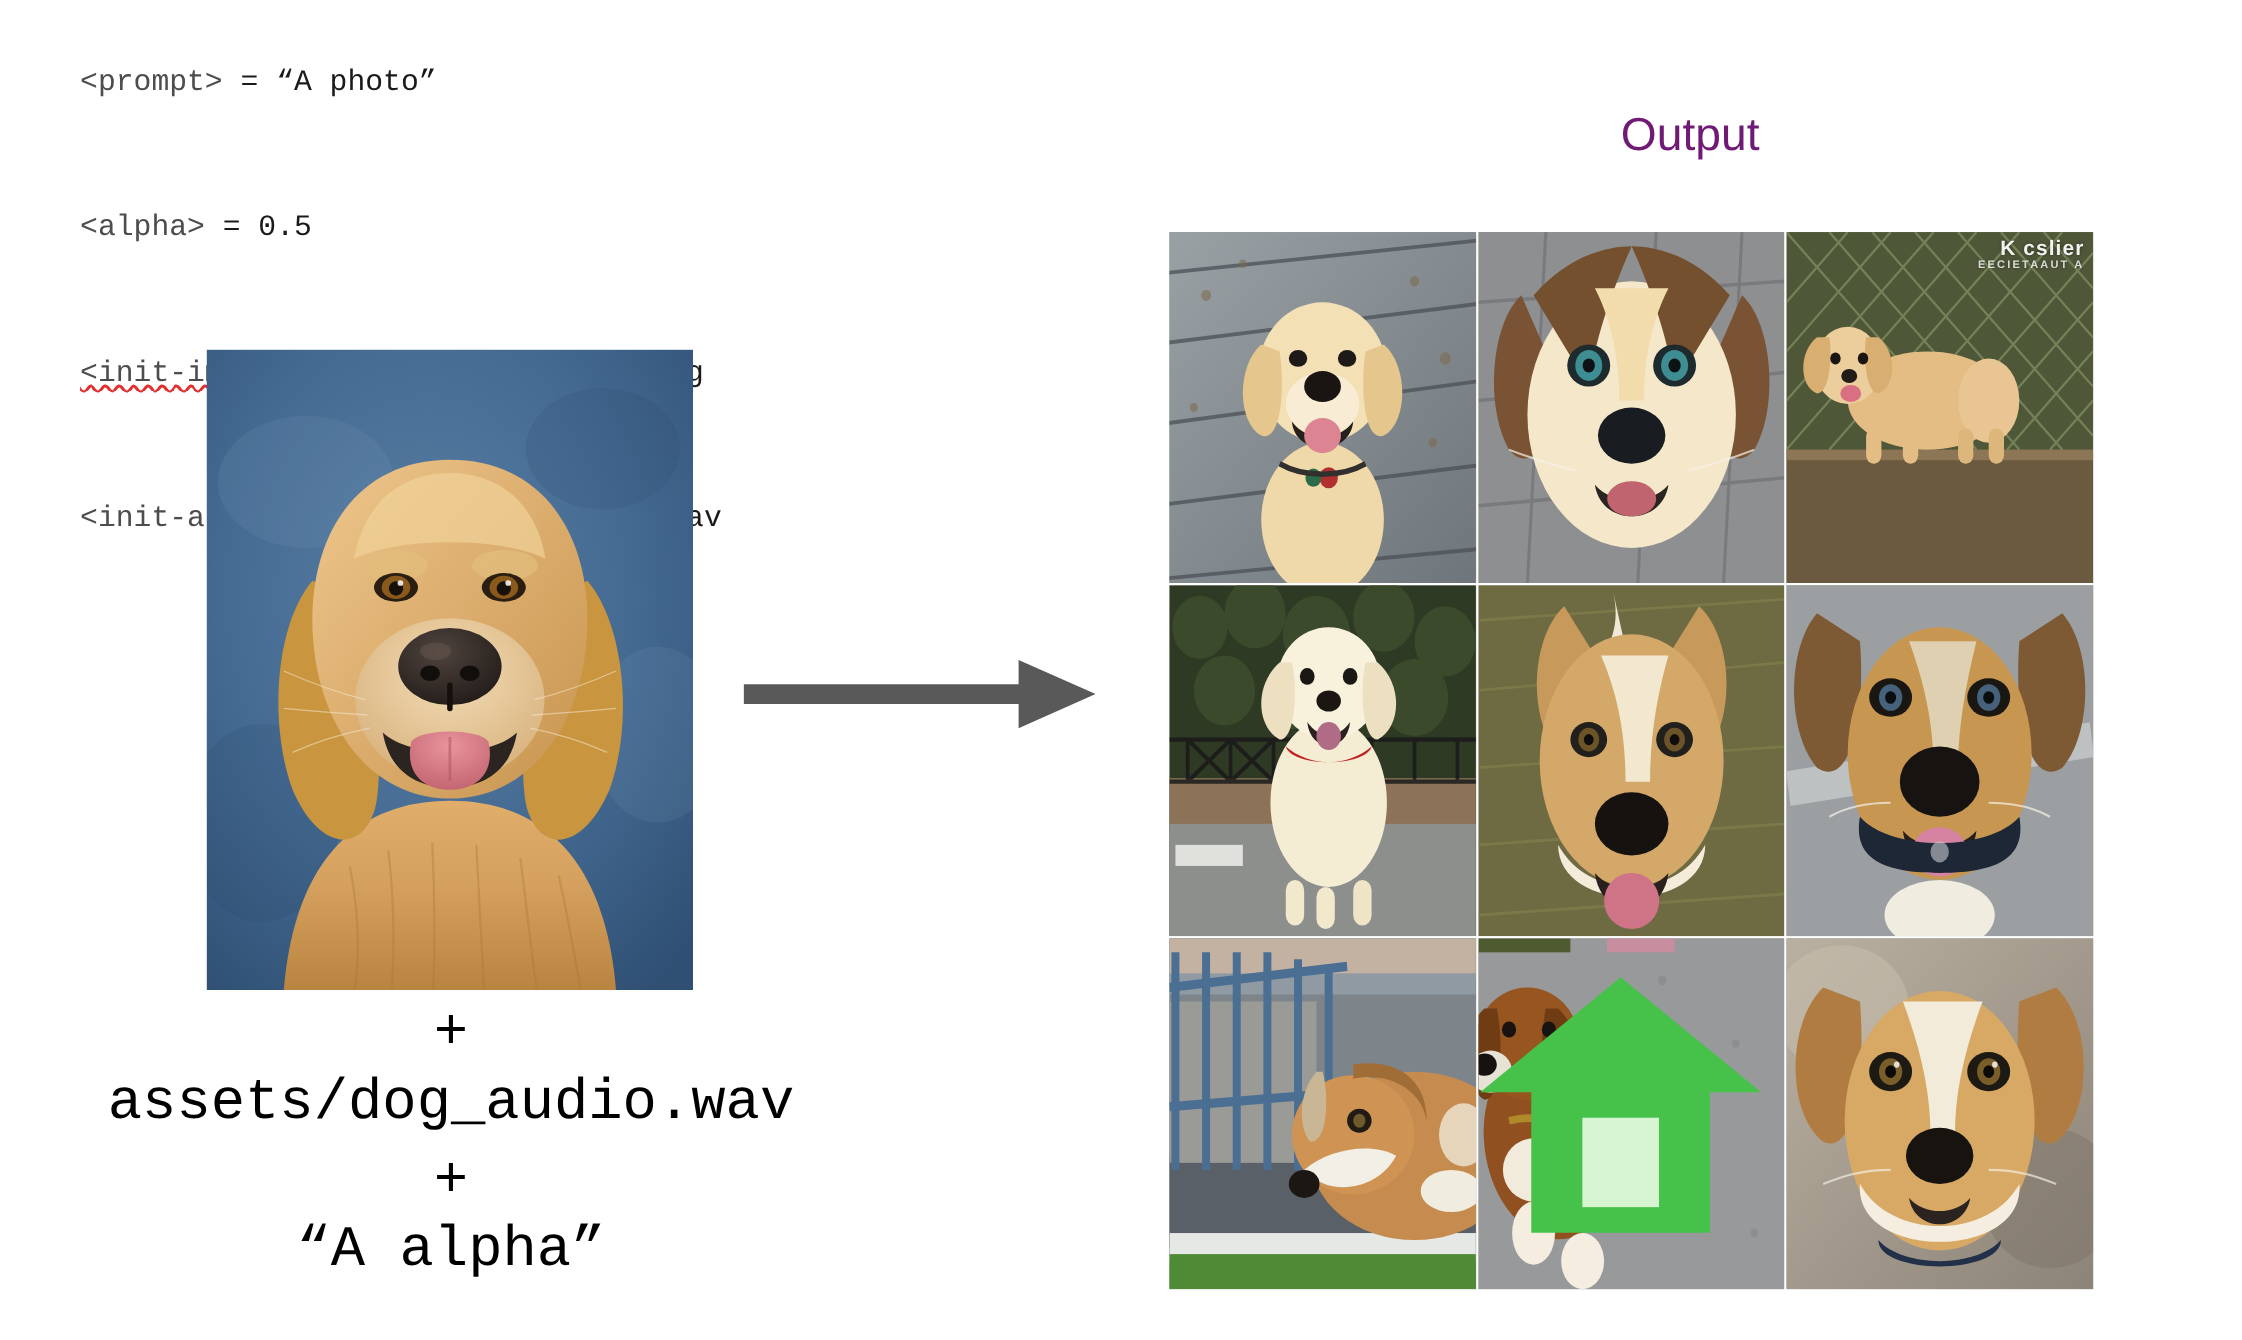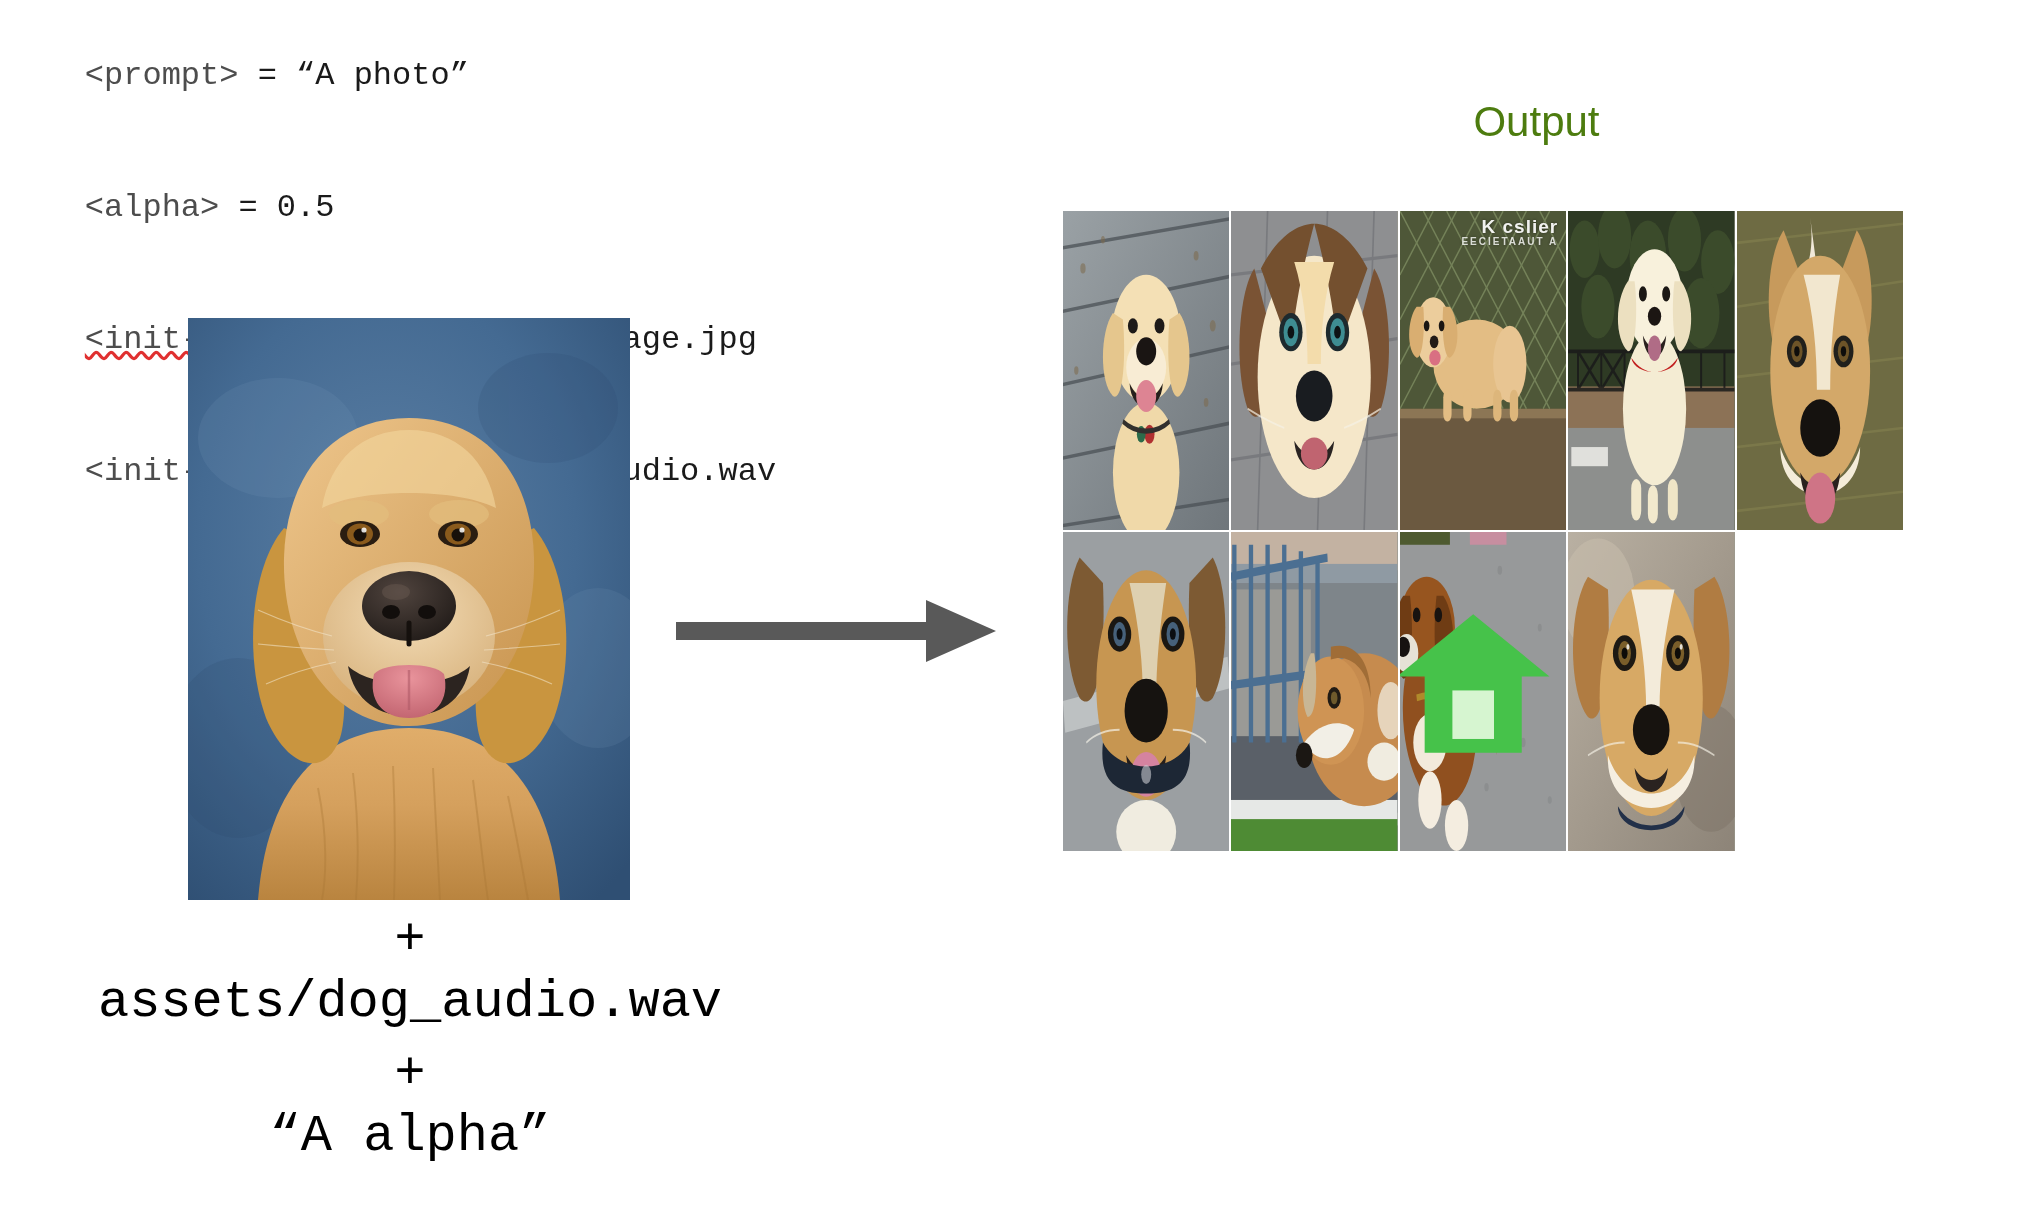--- a/index.html
+++ b/index.html
@@ -18,21 +18,21 @@
 
   
   #config-block {
     position: absolute;
     left: 8px;
     top: 10px;
     width: 820px;
   }
   .config-line {
     font-family: "Liberation Mono", monospace;
-    font-size: 32px;
+    font-size: 27px;
     line-height: 44px;
     color: #1a1a1a;
     white-space: pre;
     letter-spacing: 0px;
   }
   .tok { color: #4d4d4d; }
   .misspelled {
     text-decoration: underline wavy #e03030;
     text-decoration-skip-ink: none;
     text-underline-offset: 3px;
@@ -83,30 +83,30 @@
   
   #output-title {
     position: absolute;
     left: 1063px;
     top: 98px;
     width: 947px;
     text-align: center;
     font-size: 42px;
     line-height: 48px;
     font-family: "Liberation Sans", sans-serif;
-    color: #4d7c0f;
+    color: #701a75;
   }
   #output-grid {
     position: absolute;
     left: 1063px;
     top: 211px;
     width: 840px;
     height: 961px;
     display: grid;
-    grid-template-columns: repeat(5, 1fr);
+    grid-template-columns: repeat(3, 1fr);
     grid-template-rows: repeat(3, 1fr);
     gap: 2px;
     background: #ffffff;
   }
   .grid-cell {
     position: relative;
     overflow: hidden;
     background: #9a9a8e;
   }
   .grid-cell svg { display: block; width: 100%; height: 100%; }

